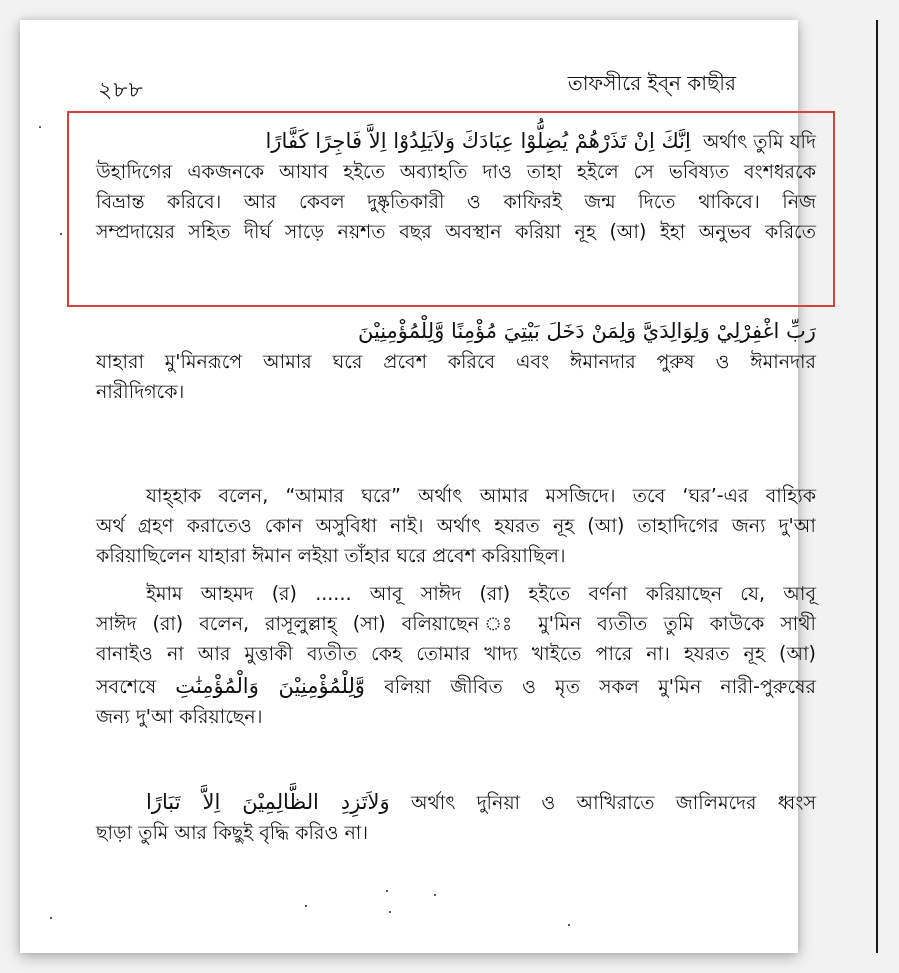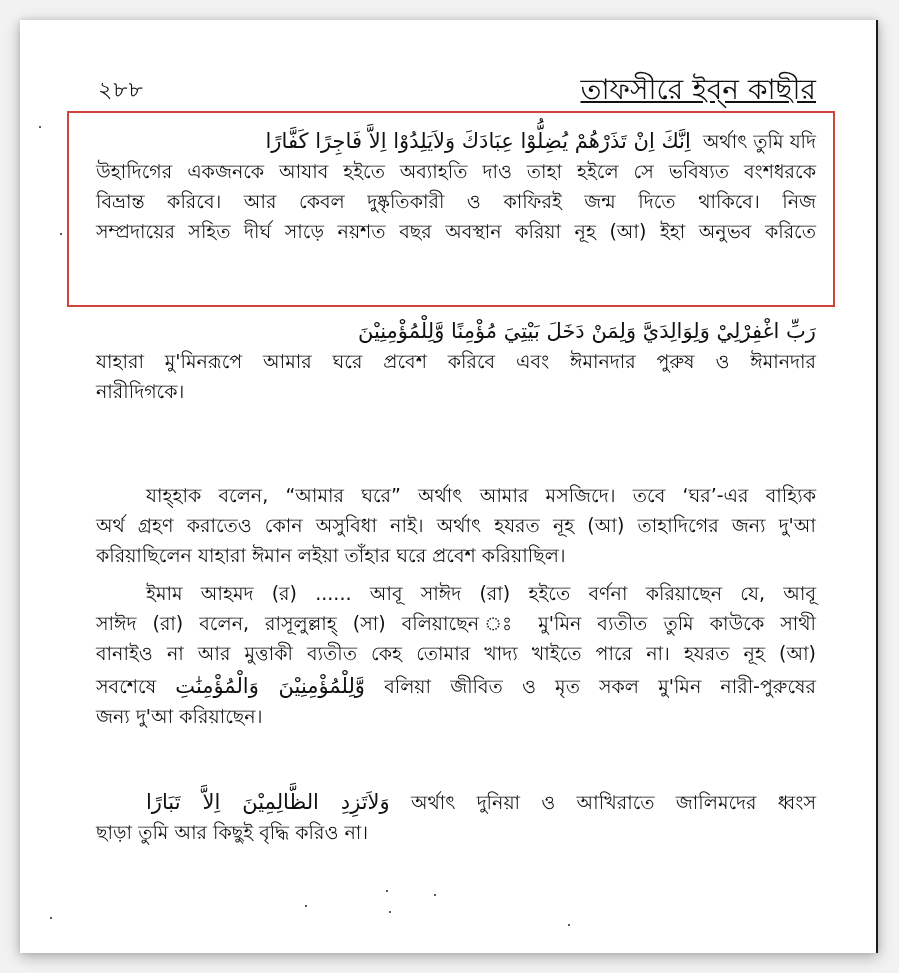--- a/index.html
+++ b/index.html
@@ -1,32 +1,32 @@
 <!DOCTYPE html>
 <html><head>
 <meta charset="utf-8">
 <style>
   html, body { margin:0; padding:0; }
   body {
     width:899px; height:973px; background:#f2f2f2; position:relative; overflow:hidden;
     font-family:"DejaVu Sans", "Liberation Sans", sans-serif; color:#111;
   }
   .page {
-    position:absolute; left:20px; top:20px; width:858px; height:933px;
+    position:absolute; left:20px; top:20px; width:778px; height:933px;
     background:#fff;
     box-shadow: 0 4px 14px rgba(0,0,0,0.28), 0 0 6px rgba(0,0,0,0.12);
   }
   .page-edge {
     position:absolute; left:856px; top:0; width:2px; height:933px; background:#1a1a1a;
   }
   .page-number {
     position:absolute; left:78px; top:52px; font-size:22px; letter-spacing:1px;
   }
   .book-title {
-    position:absolute; right:62px; top:48px; font-size:28px;text-decoration:underline;
+    position:absolute; right:62px; top:48px; font-size:20px;
   }
   .highlight-box {
     position:absolute; left:47px; top:91px; width:768px; height:196px;
     border:2px solid #d0443a; box-sizing:border-box;
   }
   .para {
     position:absolute; left:76px; width:720px; font-size:19px; line-height:30px;
     text-align:justify; white-space:normal;
   }
   .line { display:block; height:30px; white-space:nowrap; overflow:visible; text-align-last:justify; }

